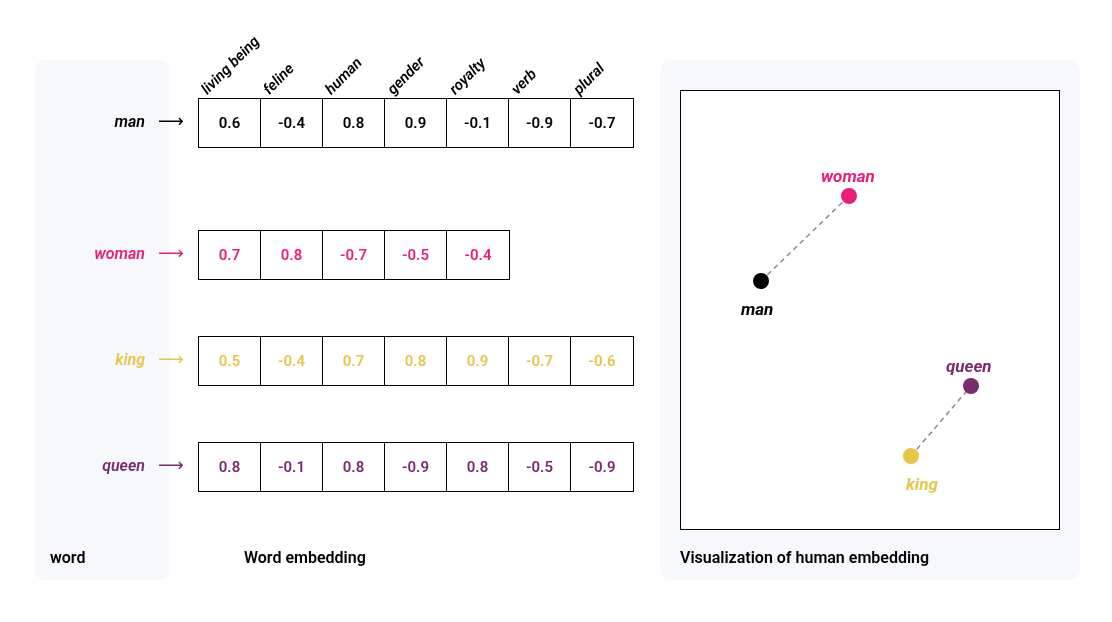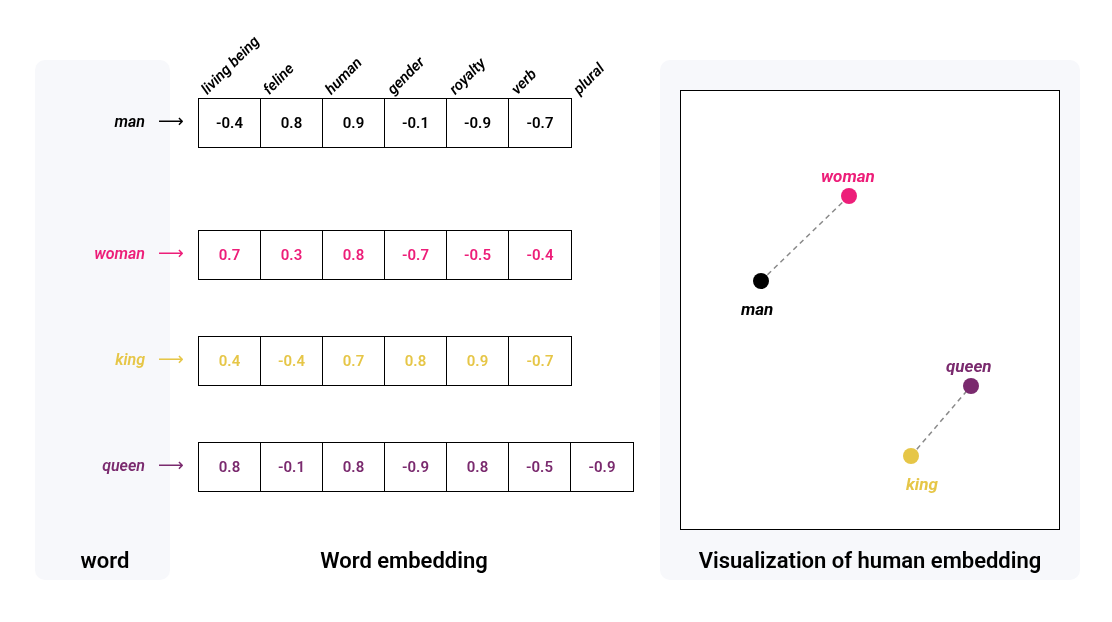--- a/index.html
+++ b/index.html
@@ -62,23 +62,22 @@
     border-right: 1px solid #000;
     display: flex;
     align-items: center;
     justify-content: center;
     font-size: 15px;
     font-weight: 600;
   }
   .cell:last-child { border-right: none; }
   .caption {
     position: absolute;
-    font-size: 22px;
+    font-size: 16px;
     font-weight: 600;
-    text-align: center;
   }
   .viz-box {
     position: absolute;
     left: 20px;
     top: 30px;
     width: 380px;
     height: 440px;
     border: 1.5px solid #000;
     background: #fff;
   }
@@ -132,46 +131,47 @@
     <div class="dim-label" style="left: 396px; top: 80px;">gender</div>
     <div class="dim-label" style="left: 458px; top: 80px;">royalty</div>
     <div class="dim-label" style="left: 520px; top: 80px;">verb</div>
     <div class="dim-label" style="left: 582px; top: 80px;">plural</div>
   </div>
 
 <div id="tableArea">
     <div class="word-label" style="left: 45px; top: 112px; color: rgb(0, 0, 0);">man</div>
     <div class="arrow" style="left: 158px; top: 112px; color: rgb(0, 0, 0);">⟶</div>
     <div class="row" style="top: 98px;">
+      <div class="cell" style="color: rgb(0, 0, 0);">0.6</div>
       <div class="cell" style="color: rgb(0, 0, 0);">-0.4</div>
       <div class="cell" style="color: rgb(0, 0, 0);">0.8</div>
       <div class="cell" style="color: rgb(0, 0, 0);">0.9</div>
       <div class="cell" style="color: rgb(0, 0, 0);">-0.1</div>
       <div class="cell" style="color: rgb(0, 0, 0);">-0.9</div>
       <div class="cell" style="color: rgb(0, 0, 0);">-0.7</div>
     </div>
     <div class="word-label" style="left: 45px; top: 244px; color: rgb(237, 30, 121);">woman</div>
     <div class="arrow" style="left: 158px; top: 244px; color: rgb(237, 30, 121);">⟶</div>
     <div class="row" style="top: 230px;">
       <div class="cell" style="color: rgb(237, 30, 121);">0.7</div>
-      <div class="cell" style="color: rgb(237, 30, 121);">0.3</div>
       <div class="cell" style="color: rgb(237, 30, 121);">0.8</div>
       <div class="cell" style="color: rgb(237, 30, 121);">-0.7</div>
       <div class="cell" style="color: rgb(237, 30, 121);">-0.5</div>
       <div class="cell" style="color: rgb(237, 30, 121);">-0.4</div>
     </div>
     <div class="word-label" style="left: 45px; top: 350px; color: rgb(230, 198, 71);">king</div>
     <div class="arrow" style="left: 158px; top: 350px; color: rgb(230, 198, 71);">⟶</div>
     <div class="row" style="top: 336px;">
-      <div class="cell" style="color: rgb(230, 198, 71);">0.4</div>
+      <div class="cell" style="color: rgb(230, 198, 71);">0.5</div>
       <div class="cell" style="color: rgb(230, 198, 71);">-0.4</div>
       <div class="cell" style="color: rgb(230, 198, 71);">0.7</div>
       <div class="cell" style="color: rgb(230, 198, 71);">0.8</div>
       <div class="cell" style="color: rgb(230, 198, 71);">0.9</div>
       <div class="cell" style="color: rgb(230, 198, 71);">-0.7</div>
+      <div class="cell" style="color: rgb(230, 198, 71);">-0.6</div>
     </div>
     <div class="word-label" style="left: 45px; top: 456px; color: rgb(122, 42, 110);">queen</div>
     <div class="arrow" style="left: 158px; top: 456px; color: rgb(122, 42, 110);">⟶</div>
     <div class="row" style="top: 442px;">
       <div class="cell" style="color: rgb(122, 42, 110);">0.8</div>
       <div class="cell" style="color: rgb(122, 42, 110);">-0.1</div>
       <div class="cell" style="color: rgb(122, 42, 110);">0.8</div>
       <div class="cell" style="color: rgb(122, 42, 110);">-0.9</div>
       <div class="cell" style="color: rgb(122, 42, 110);">0.8</div>
       <div class="cell" style="color: rgb(122, 42, 110);">-0.5</div>

